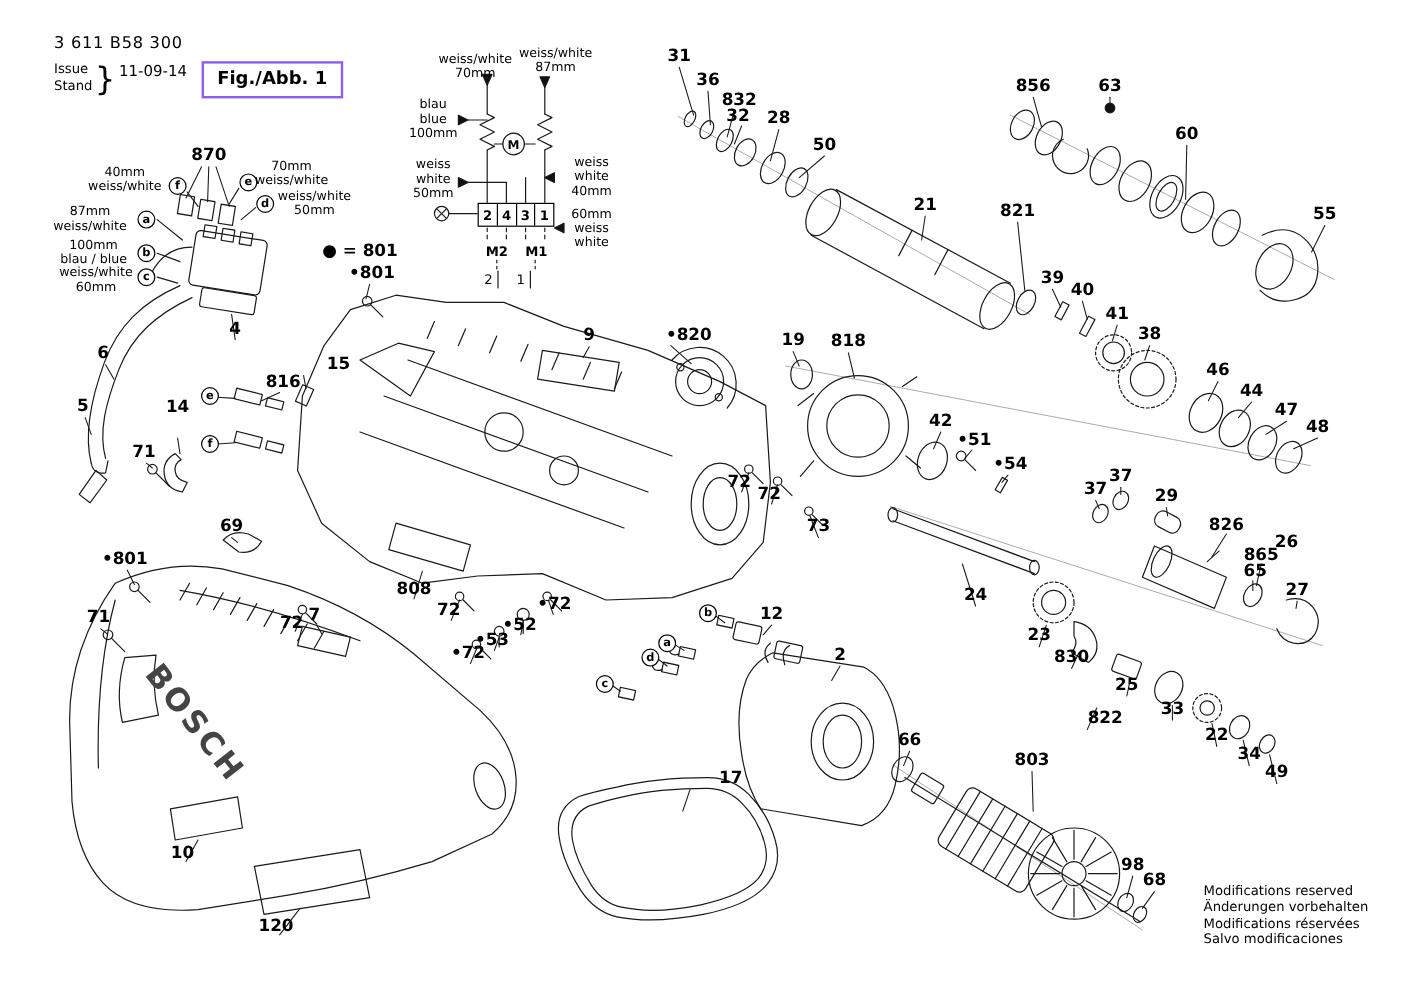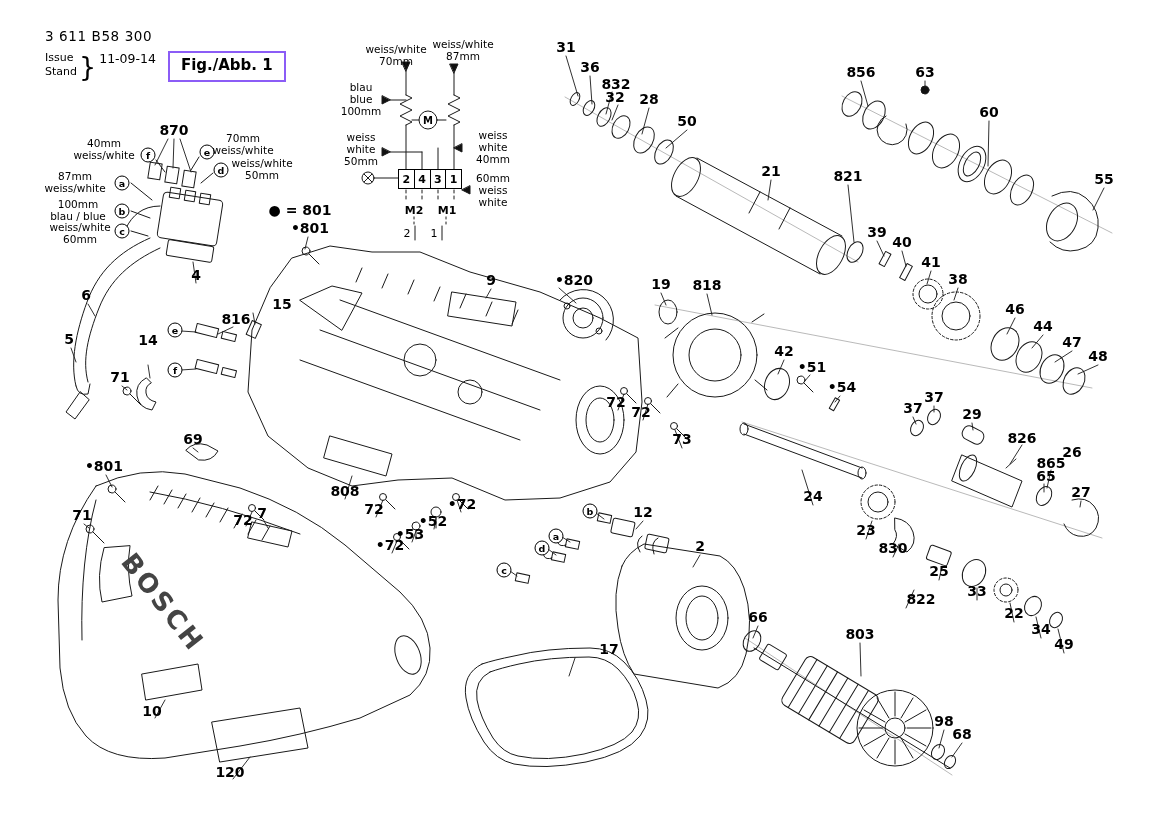--- a/index.html
+++ b/index.html
@@ -554,14 +554,20 @@
 white
 50mm</div>
       <div class="small-label" style="left: 493px; top: 148px;">weiss
 white
 40mm</div>
       <div class="small-label" style="left: 493px; top: 191px;">60mm
 weiss
 white</div>
     </div>
 
+  <div class="footer" id="footer-block">
+      <div>Modifications reserved</div>
+      <div>Änderungen vorbehalten</div>
+      <div>Modifications réservées</div>
+      <div>Salvo modificaciones</div>
+    </div>
 
 </div>
 
 </body></html>

